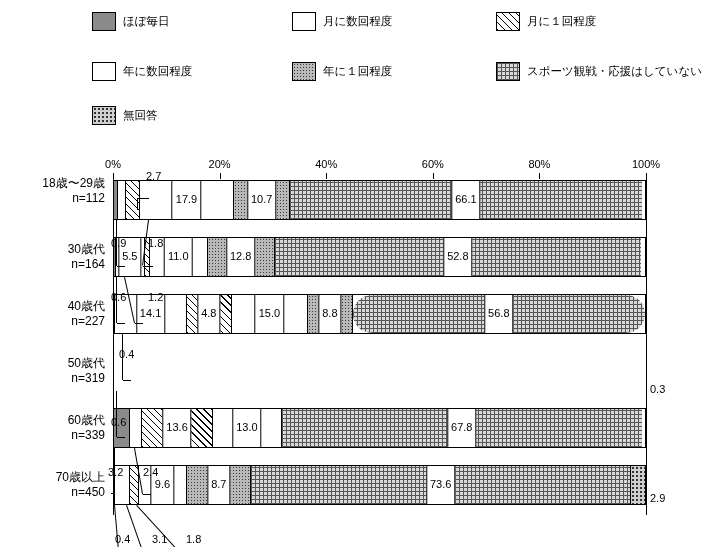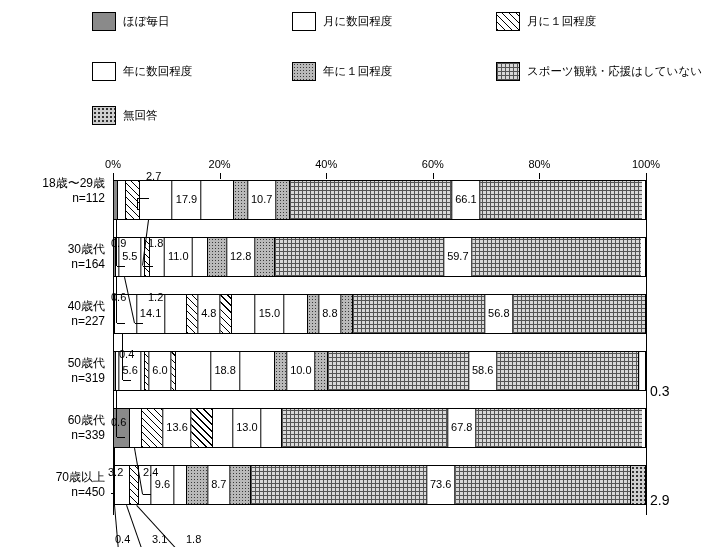--- a/index.html
+++ b/index.html
@@ -117,21 +117,21 @@
     white-space:nowrap;
   }
   .leader{
     position:absolute;
     background:#000;
     transform-origin:0 0;
     height:1px;
   }
   .sideval{
     position:absolute;
-    font-size:14px;
+    font-size:11px;
     text-align:center;
   }
 </style>
 </head>
 <body>
 
 <div id="legend">
   <div class="legend-item" id="lg0" style="left: 92px; top: 12px;">
     <span class="swatch p-solidgray" id="sw0"></span>
     <span>ほぼ毎日</span>
@@ -202,62 +202,43 @@
           <span class="val">5.5</span>
         </div>
         <div class="seg p-diag" style="width: 5.396px;"></div>
         <div class="seg p-dotsparse" style="width: 57.63px;">
           <span class="val">11.0</span>
         </div>
         <div class="seg p-dotdense" style="width: 67.224px;">
           <span class="val">12.8</span>
         </div>
         <div class="seg p-cross" style="width: 366.237px;">
-          <span class="val">59.7</span>
+          <span class="val">52.8</span>
         </div>
       </div>
       <div class="rowlabel" style="top: 125px; left: -112px;"><span>40歳代</span><span class="n">n=227</span></div>
       <div class="bar-row" style="top: 120px;">
         <div class="seg p-solidgray" style="width: 1.132px;"></div>
         <div class="seg p-white" style="width: 74.153px;">
           <span class="val">14.1</span>
         </div>
         <div class="seg p-diag" style="width: 46px;">
           <span class="val">4.8</span>
         </div>
         <div class="seg p-dotsparse" style="width: 78.95px;">
           <span class="val">15.0</span>
         </div>
         <div class="seg p-dotdense" style="width: 45.904px;">
           <span class="val">8.8</span>
         </div>
-        <div class="seg p-cross" style="width: 301.744px;">
+        <div class="seg p-cross" style="width: 301.744px; border-radius: 19px;">
           <span class="val">56.8</span>
         </div>
       </div>
       <div class="rowlabel" style="top: 182px; left: -112px;"><span>50歳代</span><span class="n">n=319</span></div>
-      <div class="bar-row" style="top: 177px;">
-        <div class="seg p-solidgray" style="width: 2.198px;"></div>
-        <div class="seg p-white" style="width: 28.848px;">
-          <span class="val">5.6</span>
-        </div>
-        <div class="seg p-diag" style="width: 30.98px;">
-          <span class="val">6.0</span>
-        </div>
-        <div class="seg p-dotsparse" style="width: 99.204px;">
-          <span class="val">18.8</span>
-        </div>
-        <div class="seg p-dotdense" style="width: 52.3px;">
-          <span class="val">10.0</span>
-        </div>
-        <div class="seg p-cross" style="width: 311.338px;">
-          <span class="val">58.6</span>
-        </div>
-        <div class="seg p-dotmed" style="width: 0.599px;"></div>
-      </div>
       <div class="rowlabel" style="top: 239px; left: -112px;"><span>60歳代</span><span class="n">n=339</span></div>
       <div class="bar-row" style="top: 234px;">
         <div class="seg p-solidgray" style="width: 16.056px;"></div>
         <div class="seg p-white" style="width: 11.792px;"></div>
         <div class="seg p-diag" style="width: 71.488px;">
           <span class="val">13.6</span>
         </div>
         <div class="seg p-dotsparse" style="width: 68.29px;">
           <span class="val">13.0</span>
         </div>

